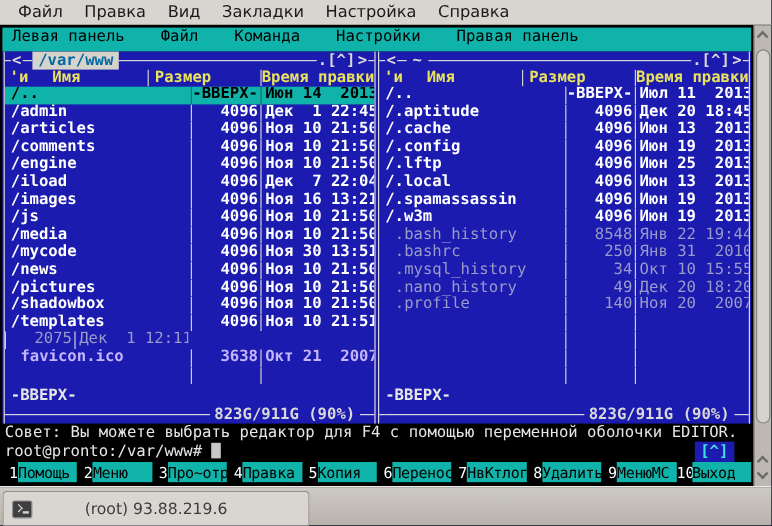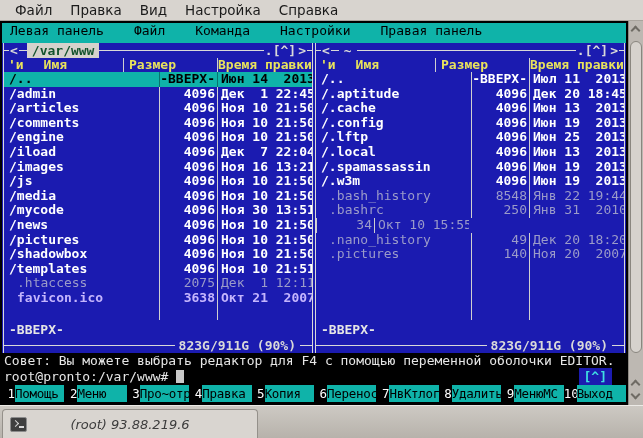--- a/index.html
+++ b/index.html
@@ -24,21 +24,21 @@
   .panels { height:310px; background:#1b1bb0; display:flex; gap:2px; padding:0 1px; }
   .panel { flex:1; display:flex; flex-direction:column; border-left:1px solid #d9d9d9;
     border-right:1px solid #d9d9d9; color:#fff; font-size:13px; min-width:0; }
 
   .panel-top, .panel-bottom { height:15px; display:flex; align-items:center; color:#d9d9d9;
     font-weight:bold; white-space:pre; }
   .ln { border-top:1px solid #d9d9d9; height:0; }
   .w6 { width:5px; } .w8 { width:8px; } .w10 { width:12px; } .grow { flex:1; }
   .tch { padding:0 1px; line-height:15px; }
   .ptitle { padding:0 5px; line-height:15px; }
-  .ptitle.active { background:#d6d2cc; color:#14532d; }
+  .ptitle.active { background:#d6d2cc; color:#0369a1; }
   .free { padding:0 4px; line-height:15px; font-weight:bold; color:#d9d9d9; }
 
   .row { display:flex; height:14.6px; line-height:14.6px; flex:0 0 14.6px; overflow:hidden; }
   .c-name { flex:1; padding-left:5px; white-space:pre; overflow:hidden; }
   .c-size { flex:0 0 58px; border-left:1px solid #cfcfd0; text-align:right; padding-right:2px; white-space:pre; overflow:hidden; }
   .c-time { flex:0 0 95px; border-left:1px solid #cfcfd0; padding-left:3px; white-space:pre; overflow:hidden; }
 
   .row.header { color:#e9e35c; font-weight:bold; height:14px; line-height:14px; flex:0 0 14px; }
   .row.header .c-name { display:flex; padding-left:4px; }
   .row.header .c-name .hname { flex:1; text-align:center; }
@@ -73,39 +73,40 @@
   .sb-thumb { position:absolute; top:20px; left:1px; right:1px; height:312px;
     background:#d6d2cd; border:1px solid #8a867f; border-radius:6px; }
   .chev { position:absolute; left:3px; width:7px; height:7px; border-left:2px solid #6f6b64; border-top:2px solid #6f6b64; }
   .chev.up { transform:rotate(45deg); }
   .chev.down { transform:rotate(225deg); }
   .sb-top { top:6px; }
   .sb-b1 { bottom:17px; } .sb-b2 { bottom:7px; }
 
   
   .taskbar { position:absolute; left:0; top:405px; width:643px; height:33px;
-    background:linear-gradient(#cdc9c3,#b7b2ab); border-top:1px solid #eceae6;font-style:italic; }
+    background:linear-gradient(#cdc9c3,#b7b2ab); border-top:1px solid #eceae6; }
   .task-tab { position:absolute; left:2px; top:3px; width:256px; height:30px;
     background:#d9d5d0; border:1px solid #94908a; border-bottom:none;
     border-radius:4px 4px 0 0; display:flex; align-items:center; justify-content:center;
     font-family:"DejaVu Sans", "Liberation Sans", sans-serif; font-size:13px; color:#3c3c3c; }
   .tab-icon { position:absolute; left:7px; top:7px; width:17px; height:15px;
     background:#3f3f3f; border:1px solid #8c8c8c; border-radius:2px; }
   .tab-icon::before { content:""; position:absolute; left:2px; top:3px; width:4px; height:4px;
     border-right:1.5px solid #d8d8d8; border-bottom:1.5px solid #d8d8d8; transform:rotate(-45deg); }
   .tab-icon::after { content:""; position:absolute; left:8px; top:8px; width:5px; height:1.5px; background:#d8d8d8; }
 </style>
 </head>
 <body>
 
 <div class="gtk-menubar">
   <div style="display:flex" id="gtk-items">
       <span class="gmenu-item">Файл</span>
       <span class="gmenu-item">Правка</span>
       <span class="gmenu-item">Вид</span>
+      <span class="gmenu-item">Закладки</span>
       <span class="gmenu-item">Настройка</span>
       <span class="gmenu-item">Справка</span>
     </div>
 </div>
 
 <div class="term-area">
   <div class="term">
 
     <div class="mc-menubar" id="mc-items">
         <span class="mc-menu-item">Левая панель</span>
@@ -198,21 +199,20 @@
               <span class="c-name">/shadowbox</span>
               <span class="c-size">4096</span>
               <span class="c-time">Ноя 10 21:50</span>
             </div>
             <div class="row dir">
               <span class="c-name">/templates</span>
               <span class="c-size">4096</span>
               <span class="c-time">Ноя 10 21:51</span>
             </div>
             <div class="row hidden">
-              <span class="c-name">.htaccess</span>
               <span class="c-size">2075</span>
               <span class="c-time">Дек  1 12:11</span>
             </div>
             <div class="row special">
               <span class="c-name">favicon.ico</span>
               <span class="c-size">3638</span>
               <span class="c-time">Окт 21  2007</span>
             </div>
             <div class="row filler">
               <span class="c-name"></span>
@@ -289,30 +289,31 @@
               <span class="c-name">.bash_history</span>
               <span class="c-size">8548</span>
               <span class="c-time">Янв 22 19:44</span>
             </div>
             <div class="row hidden">
               <span class="c-name">.bashrc</span>
               <span class="c-size">250</span>
               <span class="c-time">Янв 31  2010</span>
             </div>
             <div class="row hidden">
+              <span class="c-name">.mysql_history</span>
               <span class="c-size">34</span>
               <span class="c-time">Окт 10 15:55</span>
             </div>
             <div class="row hidden">
               <span class="c-name">.nano_history</span>
               <span class="c-size">49</span>
               <span class="c-time">Дек 20 18:20</span>
             </div>
             <div class="row hidden">
-              <span class="c-name">.pictures</span>
+              <span class="c-name">.profile</span>
               <span class="c-size">140</span>
               <span class="c-time">Ноя 20  2007</span>
             </div>
             <div class="row filler">
               <span class="c-name"></span>
               <span class="c-size"></span>
               <span class="c-time"></span>
             </div>
             <div class="row filler">
               <span class="c-name"></span>

